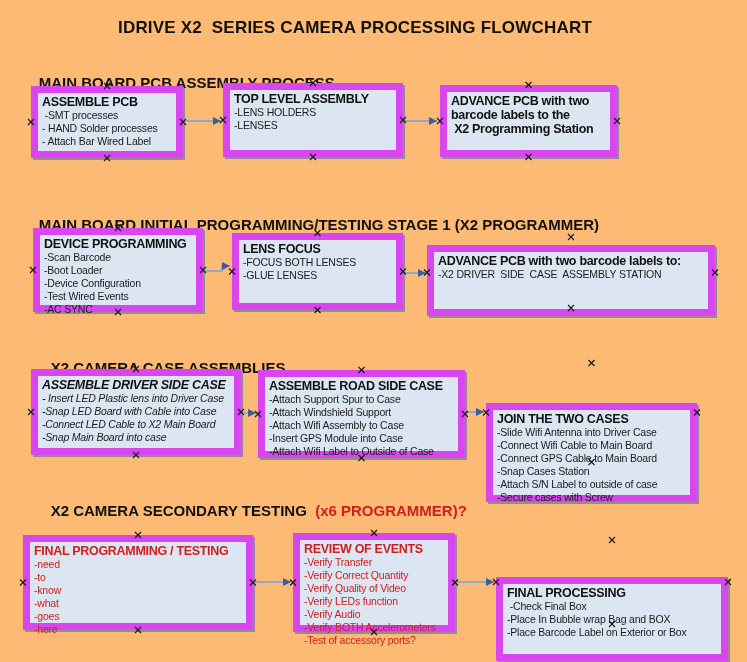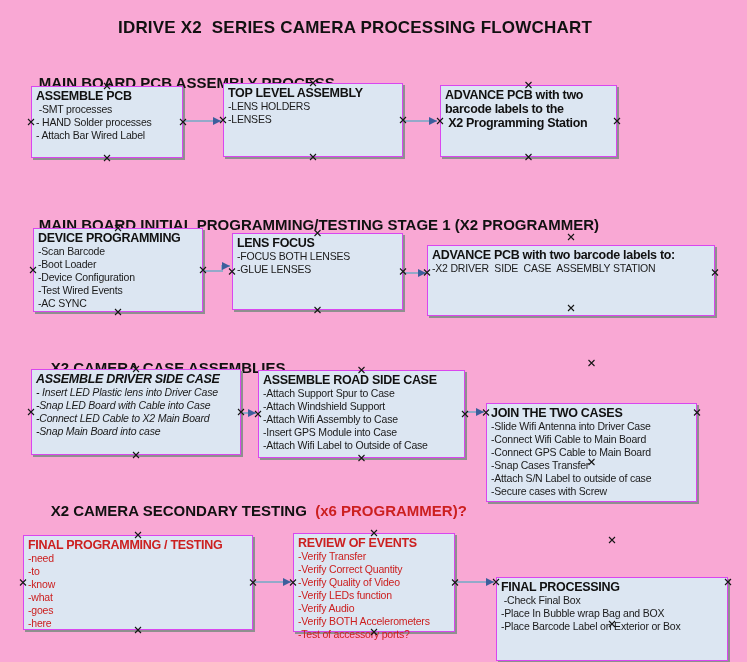--- a/index.html
+++ b/index.html
@@ -1,30 +1,30 @@
 <!DOCTYPE html>
 <html><head>
 <meta charset="utf-8">
 <style>
   html,body{margin:0;padding:0;background:#ffffff;}
   #page{
-    position:relative;width:747px;height:662px;background:#f9a8d4;
+    position:relative;width:747px;height:662px;background:#fdba74;
     font-family:"Liberation Sans","DejaVu Sans",sans-serif;overflow:hidden;
   }
   .page-title{
     position:absolute;left:0;top:18px;width:710px;text-align:center;
     font-size:17px;font-weight:bold;color:#111;white-space:pre;letter-spacing:.2px;
   }
   .section-heading{
     position:absolute;font-size:15px;font-weight:bold;color:#111;white-space:pre;
   }
   .section-heading .red-part{color:#cc2020;white-space:pre;}
   .flowbox{
     position:absolute;box-sizing:border-box;
-    background:#dce6f2;border:1px solid #d946ef;
+    background:#dce6f2;border:7px solid #d946ef;
     box-shadow:2px 2px 0 0 #8f8f8f;
     padding:2px 4px 0 4px;overflow:visible;
   }
   .box-title{
     font-size:12.5px;font-weight:bold;line-height:14px;color:#111;
     white-space:pre;letter-spacing:-.3px;
   }
   .box-item{
     font-size:10.5px;line-height:13px;color:#1a1a1a;
     white-space:pre;letter-spacing:-.2px;
@@ -118,21 +118,21 @@
         <div class="box-item">-Insert GPS Module into Case</div>
         <div class="box-item">-Attach Wifi Label to Outside of Case</div>
       </div>
   </div>
   <div class="flowbox" style="left:486px;top:363px;width:211px;height:99px;margin-top:40px;">
     <div class="box-title">JOIN THE TWO CASES</div>
     <div class="box-items">
         <div class="box-item">-Slide Wifi Antenna into Driver Case</div>
         <div class="box-item">-Connect Wifi Cable to Main Board</div>
         <div class="box-item">-Connect GPS Cable to Main Board</div>
-        <div class="box-item">-Snap Cases Transfer</div>
+        <div class="box-item">-Snap Cases Station</div>
         <div class="box-item">-Attach S/N Label to outside of case</div>
         <div class="box-item">-Secure cases with Screw</div>
       </div>
   </div>
 
   <div class="flowbox red" style="left:23px;top:535px;width:230px;height:95px;">
     <div class="box-title">FINAL PROGRAMMING / TESTING</div>
     <div class="box-items">
         <div class="box-item">-need</div>
         <div class="box-item">-to</div>

